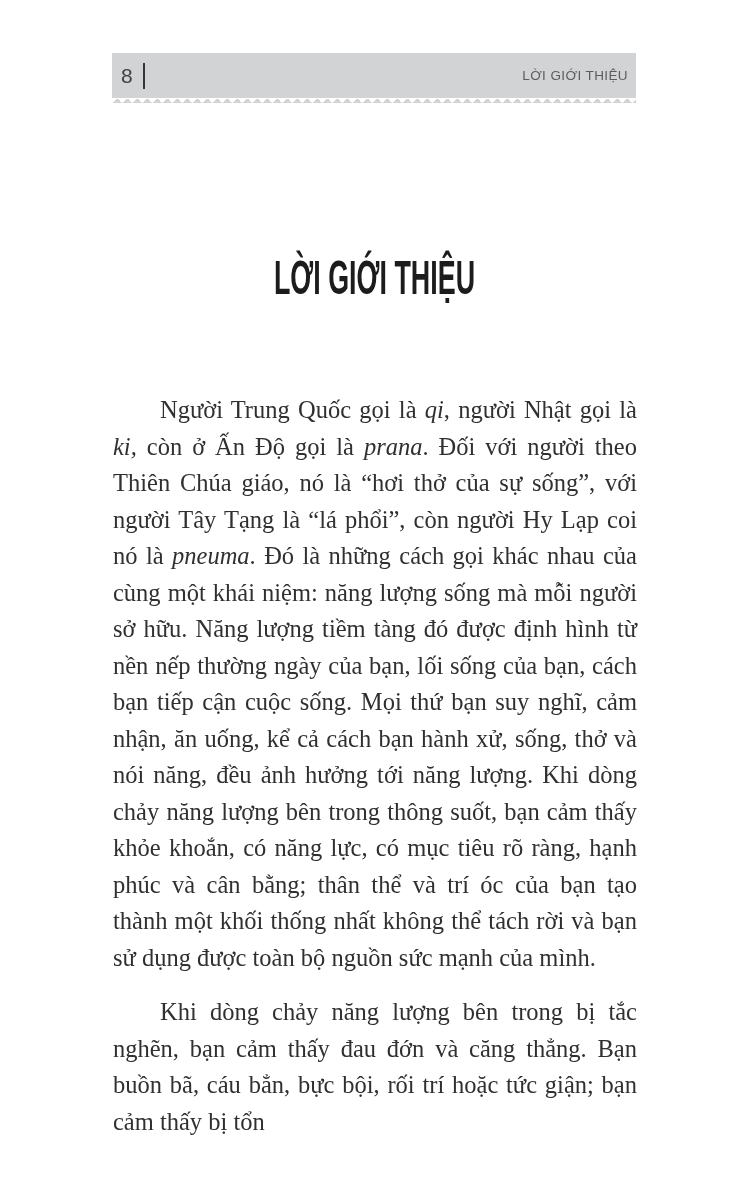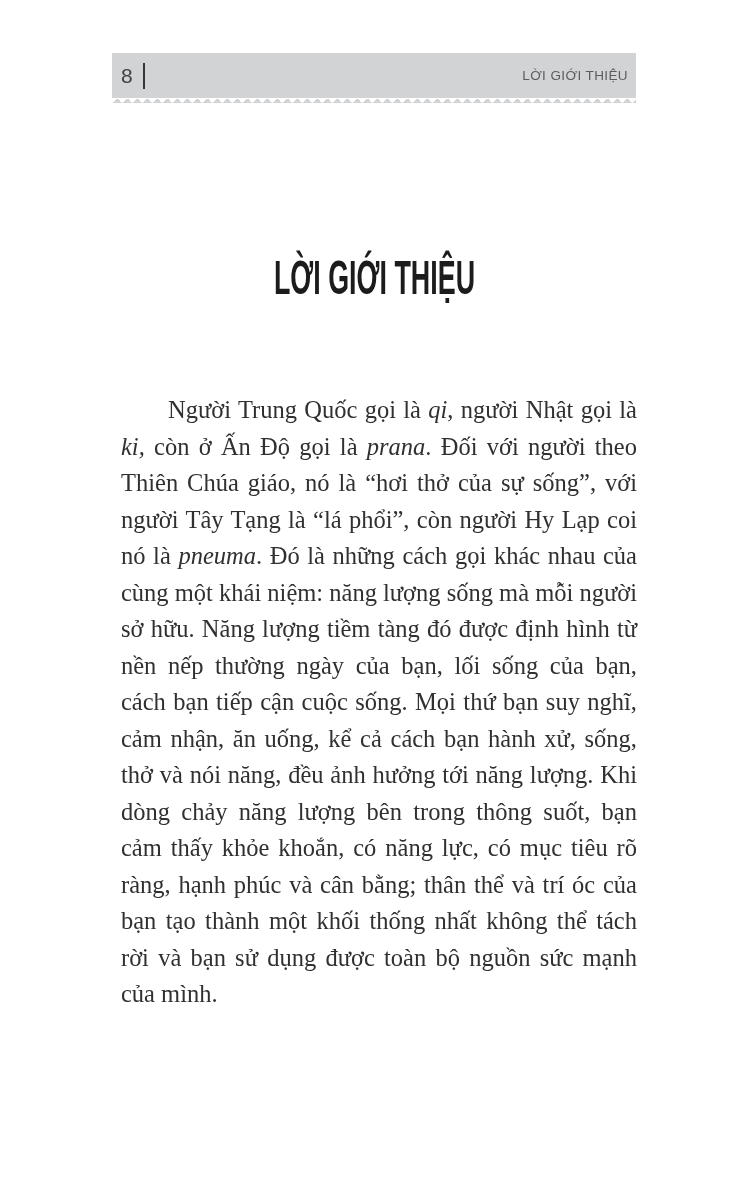--- a/index.html
+++ b/index.html
@@ -71,21 +71,21 @@
   .body-text {
     position: absolute;
     left: 113px;
     top: 392px;
     width: 524px;
     color: var(--bodytext, #303030);
     font-size: 24.5px;
     line-height: 36.5px;
     text-align: justify;
   }
-  .para { text-indent: 47px; margin-left: 8px; }
+  .para { text-indent: 47px; }
   .para + .para { margin-top: 18px; }
   .para em { font-style: italic; }
 </style>
 </head>
 <body>
 
 <div class="page">
 
   <header class="running-header">
     <div class="band">
@@ -93,15 +93,16 @@
       <span class="sep"></span>
       <span class="running-title">LỜI GIỚI THIỆU</span>
     </div>
     <div class="teeth"></div>
   </header>
 
   <h1 class="chapter-title">LỜI GIỚI THIỆU</h1>
 
   <main class="body-text">
     <p class="para"><span>Người Trung Quốc gọi là </span><em>qi</em><span>, người Nhật gọi là </span><em>ki,</em><span> còn ở Ấn Độ gọi là </span><em>prana</em><span>. Đối với người theo Thiên Chúa giáo, nó là “hơi thở của sự sống”, với người Tây Tạng là “lá phổi”, còn người Hy Lạp coi nó là </span><em>pneuma</em><span>. Đó là những cách gọi khác nhau của cùng một khái niệm: năng lượng sống mà mỗi người sở hữu. Năng lượng tiềm tàng đó được định hình từ nền nếp thường ngày của bạn, lối sống của bạn, cách bạn tiếp cận cuộc sống. Mọi thứ bạn suy nghĩ, cảm nhận, ăn uống, kể cả cách bạn hành xử, sống, thở và nói năng, đều ảnh hưởng tới năng lượng. Khi dòng chảy năng lượng bên trong thông suốt, bạn cảm thấy khỏe khoắn, có năng lực, có mục tiêu rõ ràng, hạnh phúc và cân bằng; thân thể và trí óc của bạn tạo thành một khối thống nhất không thể tách rời và bạn sử dụng được toàn bộ nguồn sức mạnh của mình.</span></p>
+    <p class="para"><span>Khi dòng chảy năng lượng bên trong bị tắc nghẽn, bạn cảm thấy đau đớn và căng thẳng. Bạn buồn bã, cáu bẳn, bực bội, rối trí hoặc tức giận; bạn cảm thấy bị tổn</span></p>
   </main>
 
 </div>
 
 </body></html>

